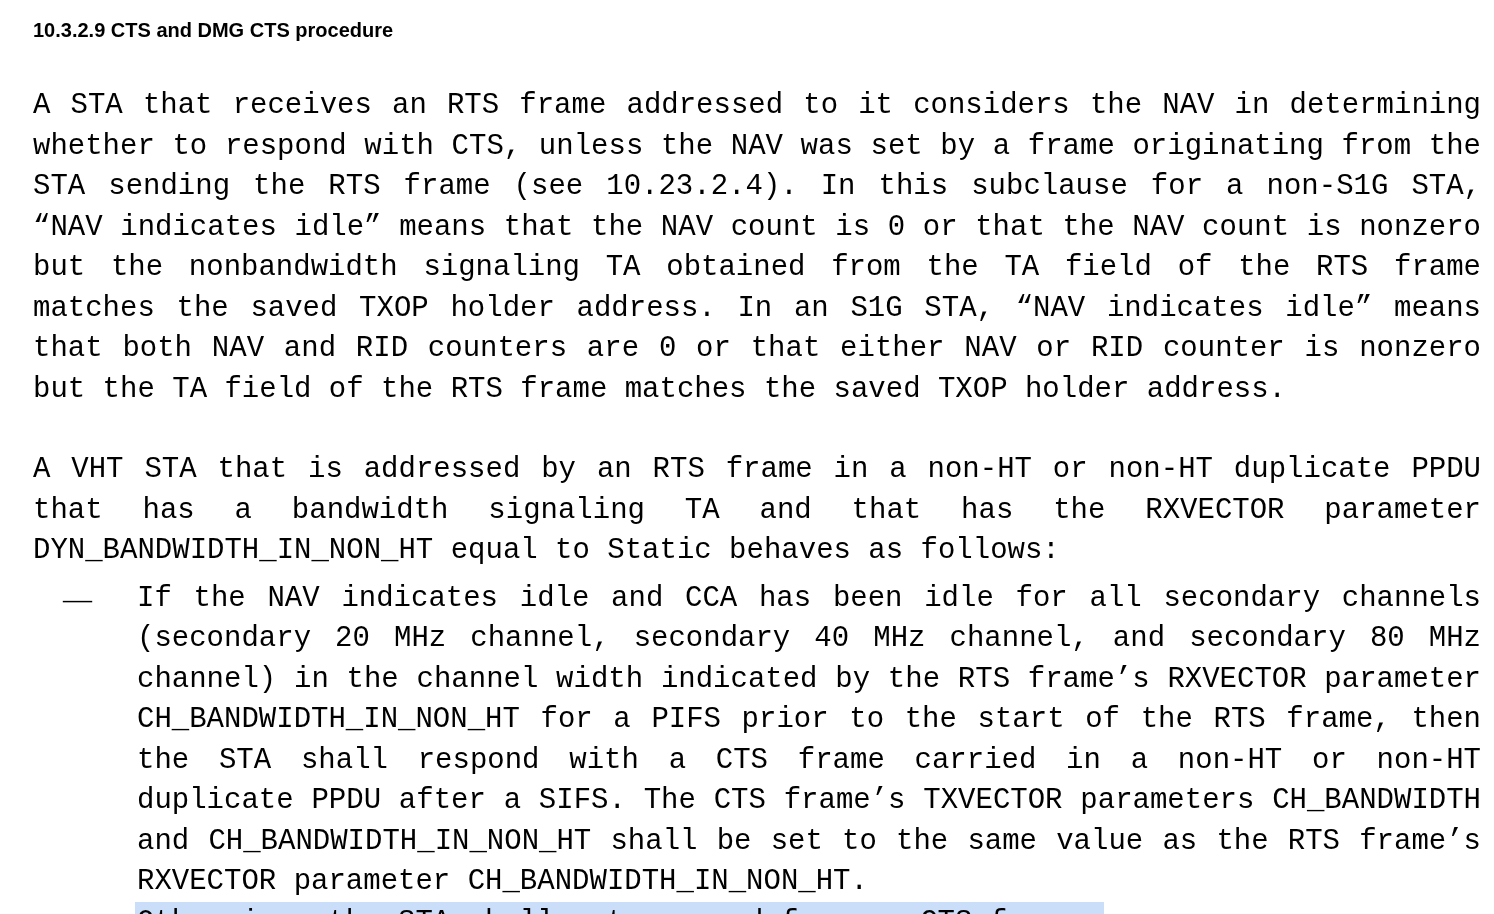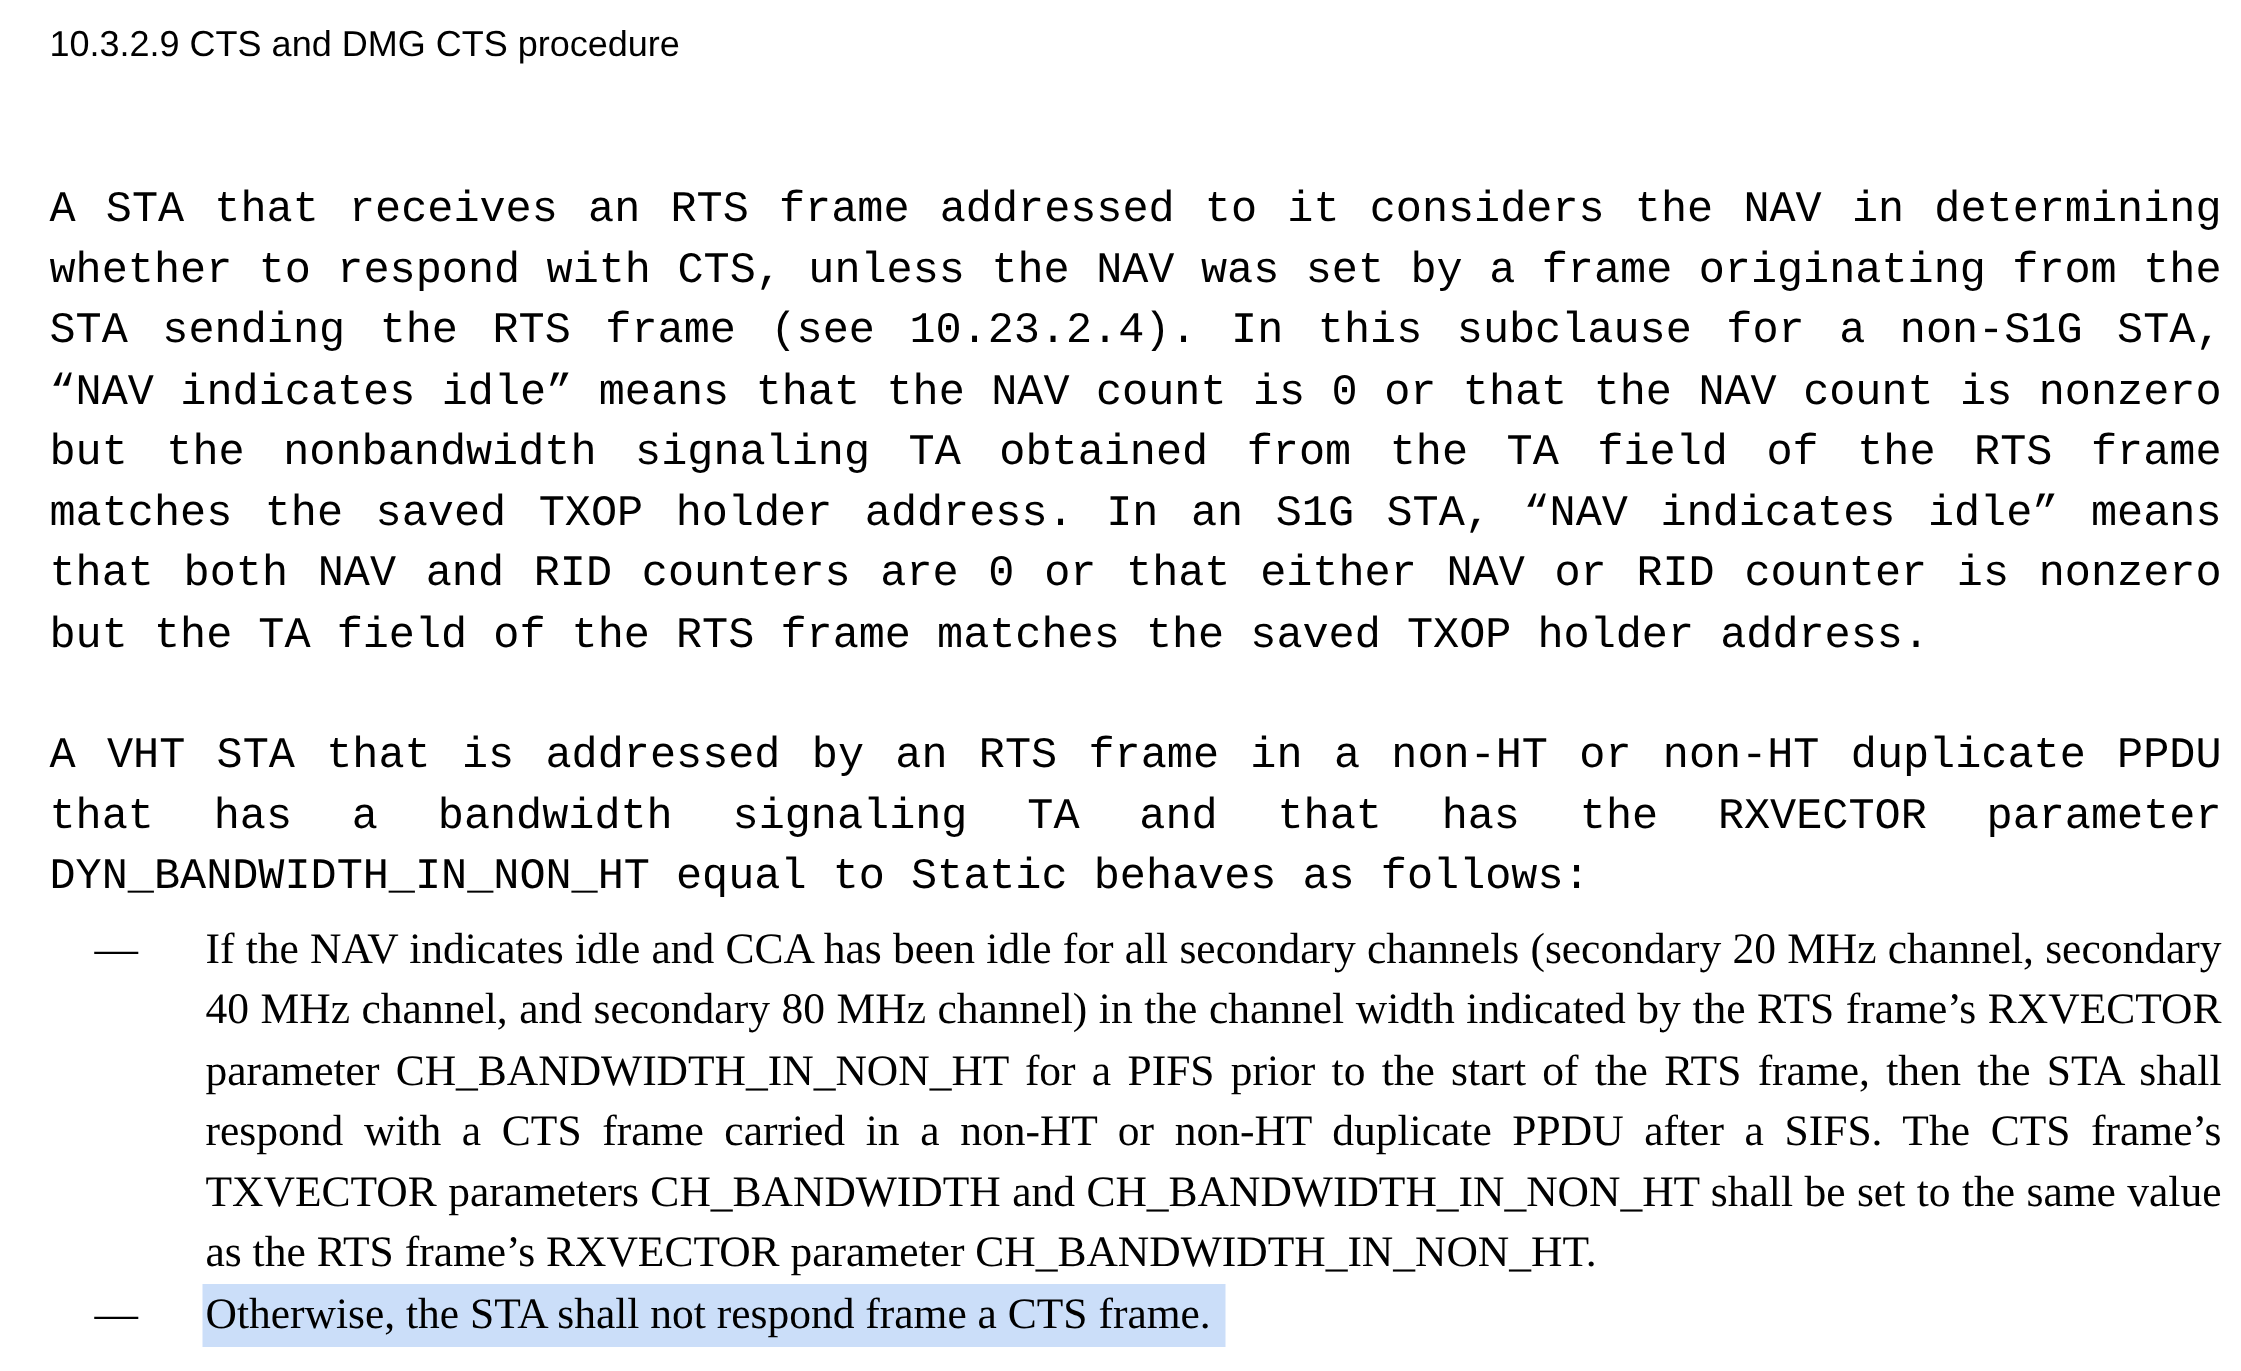--- a/index.html
+++ b/index.html
@@ -17,24 +17,24 @@
     width: 1494px;
     height: 914px;
     padding: 12px 13px 0 33px;
     font-family: "Liberation Serif", serif;
     font-size: 29px;
     line-height: 40.5px;
     color: #000000;
   }
   h1.section-heading {
     font-family: "Liberation Sans", sans-serif;
-    font-size: 24px;
-    font-weight: normal;
+    font-size: 20px;
+    font-weight: bold;
     line-height: 36px;
-    margin: 0 0 72px 0;
+    margin: 0 0 38px 0;
     letter-spacing: 0;
   }
   p.body-para {
     margin: 0 0 40px 0;
     text-align: justify;
     font-family: Liberation Mono, monospace;
   }
   p.body-para.tight {
     margin-bottom: 7px;
   }
@@ -45,20 +45,21 @@
     display: flex;
     margin-left: 30px;
   }
   .list-item .marker {
     flex: 0 0 74px;
     width: 74px;
   }
   .list-item .item-text {
     flex: 1;
     text-align: justify;
+    font-family: Liberation Mono, monospace;
   }
   
   .hl-on {
     background-color: var(--hl, #cbdef9);
     padding: 4px 10px 6px 2px;
     margin-left: -2px;
   }
 </style>
 </head>
 <body style="background: rgb(255, 255, 255);">

